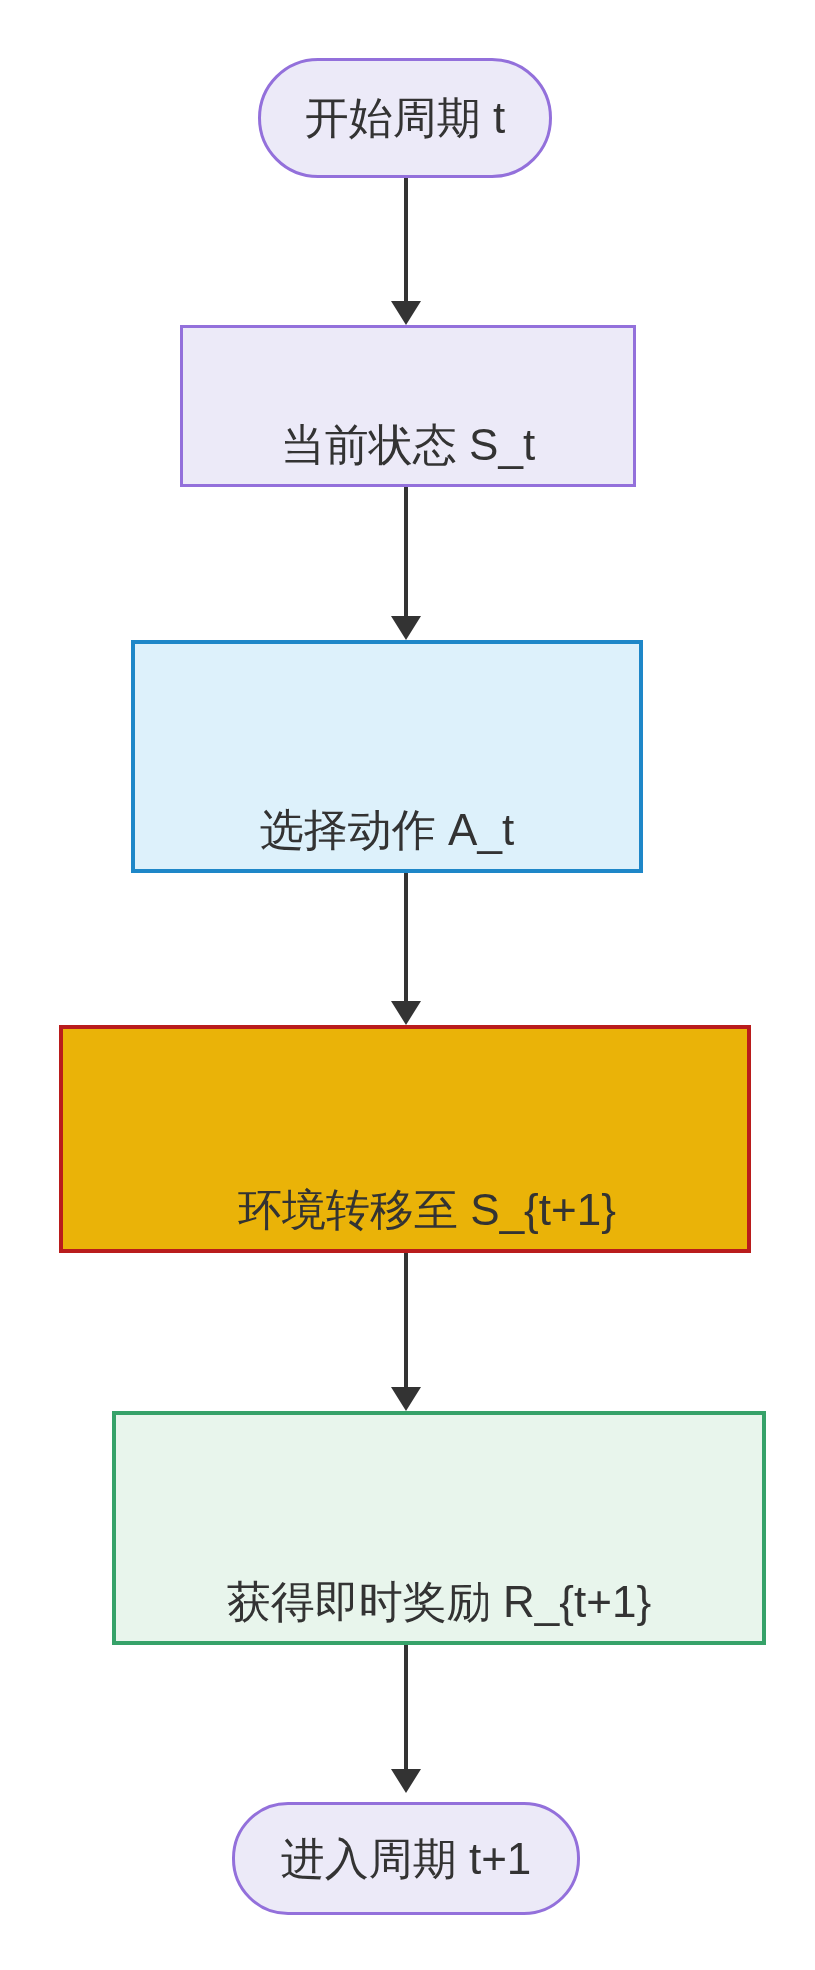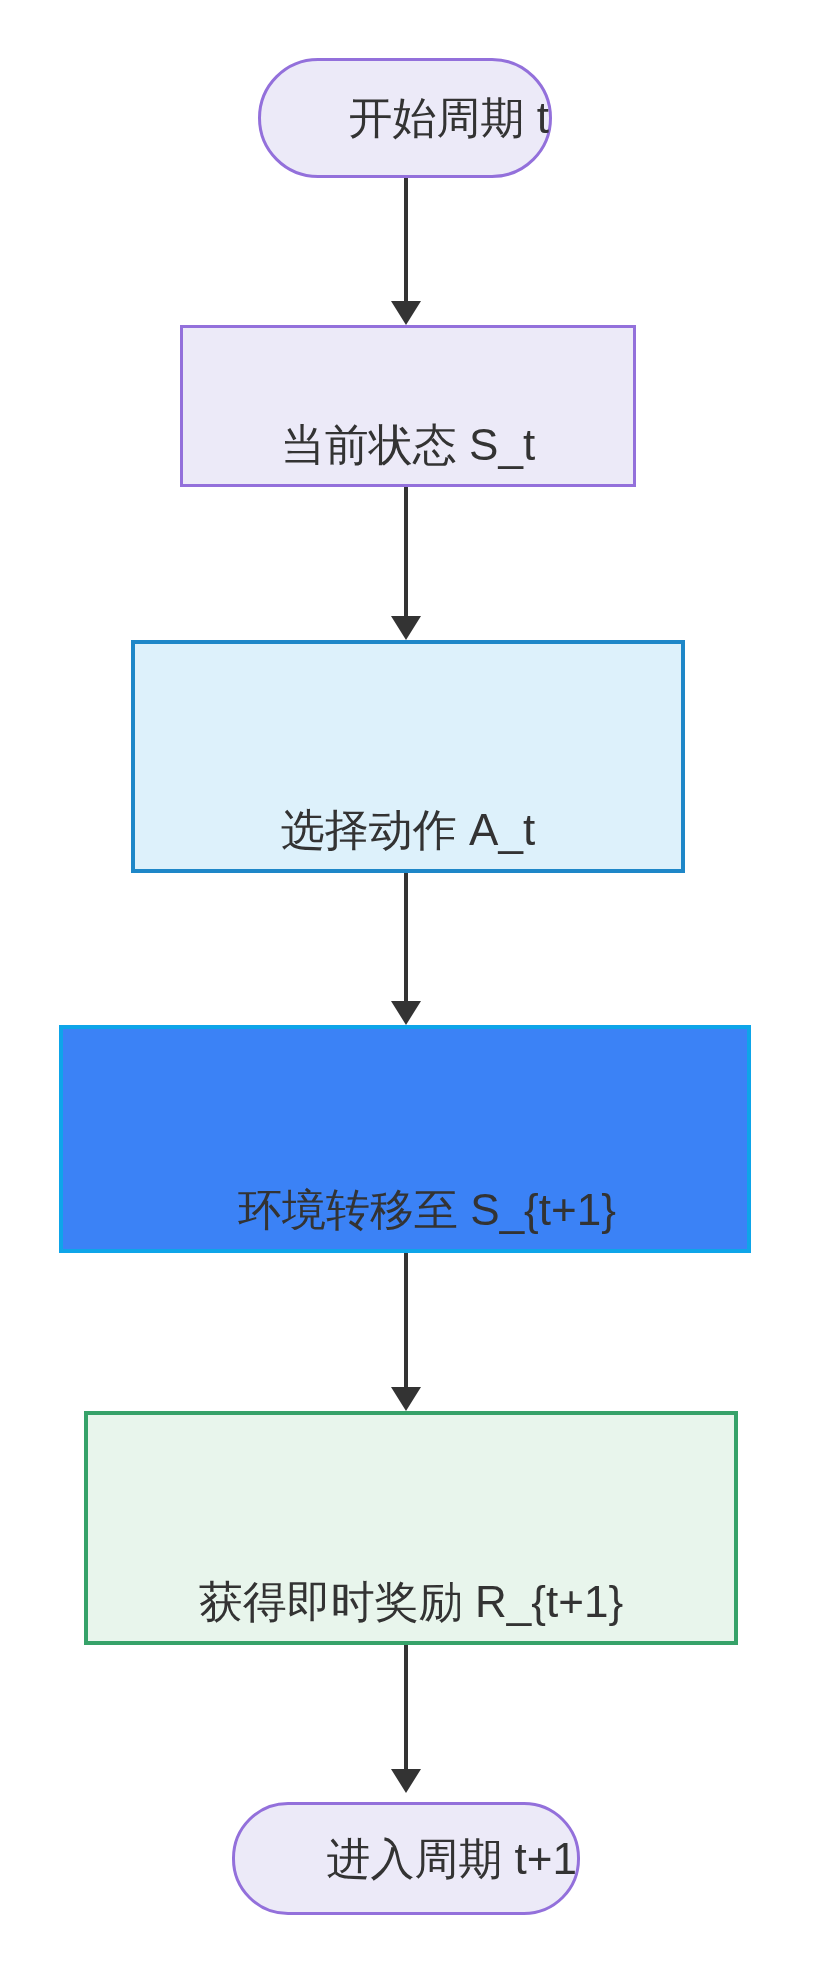--- a/index.html
+++ b/index.html
@@ -26,31 +26,31 @@
     text-align: center;
     font-size: 44px;
     line-height: 78px;
     color: #333333;
   }
   .node .line {
     display: block;
     white-space: nowrap;
   }
   
-  .stadium { border-radius: 60px; align-items: flex-end; }
+  .stadium { border-radius: 60px; }
   .rect    { border-radius: 0; justify-content: flex-end; }
   .purple  { background: #eceaf8; border: 3.5px solid #9370db; }
   .blue    { background: #ddf1fb; border: 4px solid #1e87c8; }
-  .yellow  { background: #3b82f6; border: 4px solid #0ea5e9; padding-left: 44px; }
-  .green   { background: #e8f5ec; border: 4px solid #36a269; }
+  .yellow  { background: #eab308; border: 4px solid #b91c1c; padding-left: 44px; }
+  .green   { background: #e8f5ec; border: 4px solid #36a269; margin-left: 28px; }
 
   
   .n1 { left: 258px; top:   58px; width: 294px; height: 120px; }
   .n2 { left: 180px; top:  325px; width: 456px; height: 162px; }
-  .n3 { left: 131px; top:  640px; width: 554px; height: 233px; gap: 19px; }
+  .n3 { left: 131px; top:  640px; width: 512px; height: 233px; gap: 19px; }
   .n4 { left:  59px; top: 1025px; width: 692px; height: 228px; }
   .n5 { left:  84px; top: 1411px; width: 654px; height: 234px; }
   .n6 { left: 232px; top: 1793px; width: 348px; height: 113px; border-radius: 56px; margin-top: 9px; }
 
   
   .arrow {
     position: absolute;
     left: 390px;
     width: 32px;
     display: flex;

